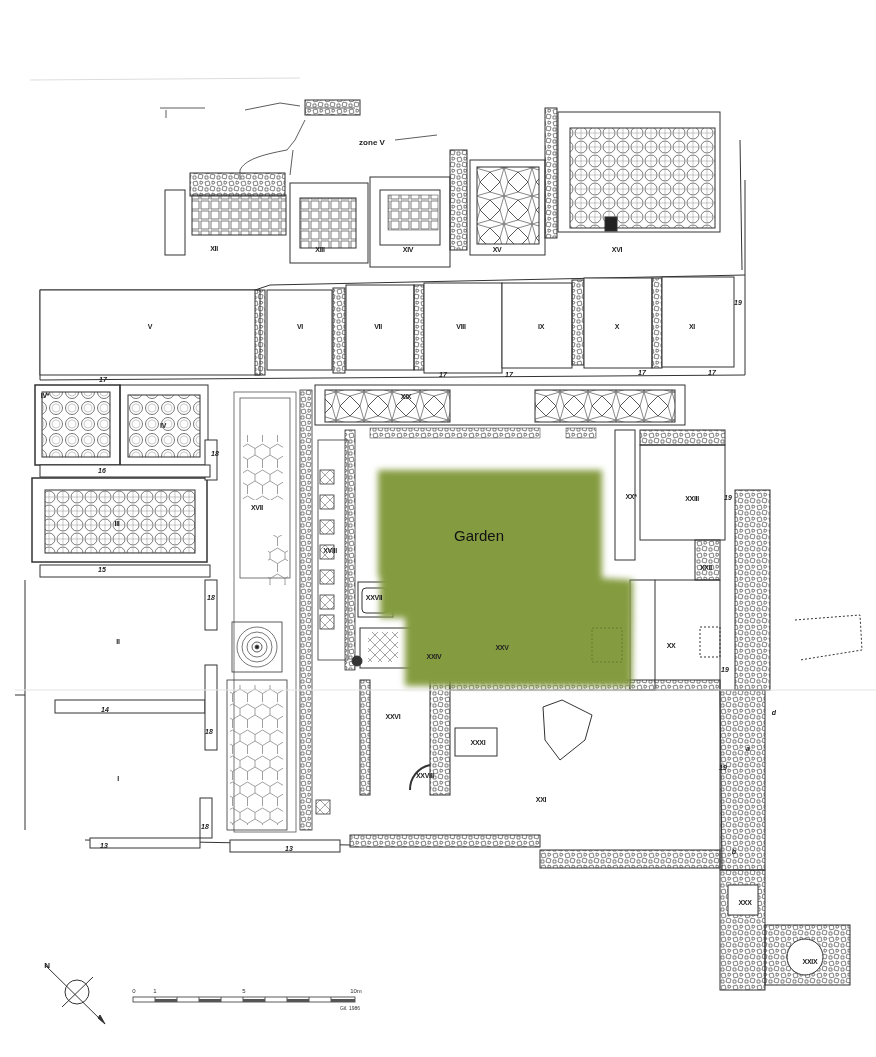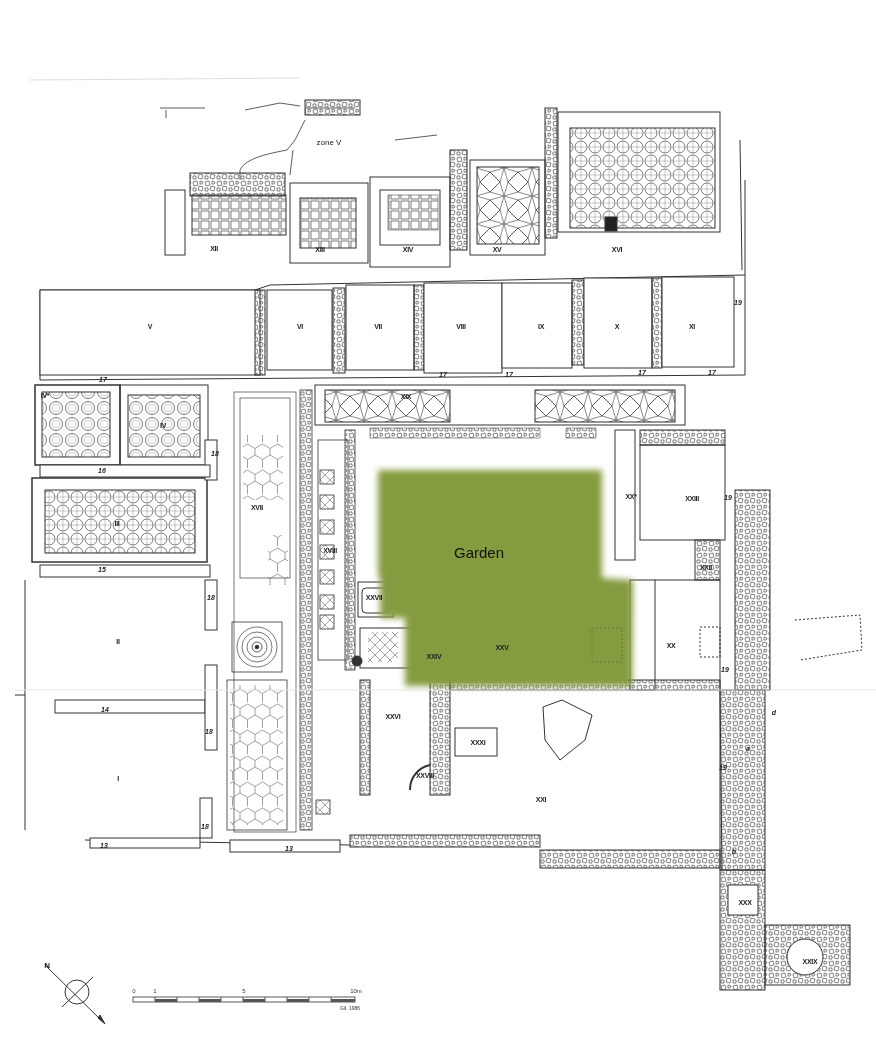--- a/index.html
+++ b/index.html
@@ -3,23 +3,23 @@
 <meta charset="utf-8">
 <style>
   html, body { margin: 0; padding: 0; background: #ffffff; }
   body { width: 876px; height: 1057px; position: relative; overflow: hidden;
          font-family: "Liberation Sans", sans-serif; color: #222; }
   .plan { position: absolute; left: 0; top: 0; width: 876px; height: 1057px; }
   .lbl { position: absolute; font-family: "Liberation Sans", sans-serif; font-size: 7px;
          font-weight: bold; color: #222; transform: translate(-50%, -50%); white-space: nowrap; letter-spacing: -0.3px; }
   .num { position: absolute; font-size: 7px; font-weight: bold; font-style: italic; color: #222;
          transform: translate(-50%, -50%); }
-  .garden-label { position: absolute; left: 479px; top: 552px; transform: translate(-50%, -50%);
+  .garden-label { position: absolute; left: 479px; top: 535px; transform: translate(-50%, -50%);
                   font-family: "Liberation Sans", sans-serif; font-size: 15px; color: #111; }
-  .zone-label { position: absolute; font-size: 8px; font-weight: normal; color: #222; transform: translate(-50%,-50%); }
+  .zone-label { position: absolute; font-size: 8px; font-weight: bold; color: #222; transform: translate(-50%,-50%); margin-left: 43px; }
   .scale-lbl { position: absolute; font-size: 6px; color: #333; transform: translate(-50%,-50%); }
 </style>
 </head>
 <body>
 
 <svg class="plan" viewBox="0 0 876 1057" xmlns="http://www.w3.org/2000/svg">
   <defs>
     <filter id="blur" x="-10%" y="-10%" width="120%" height="120%">
       <feGaussianBlur stdDeviation="3"></feGaussianBlur>
     </filter>

